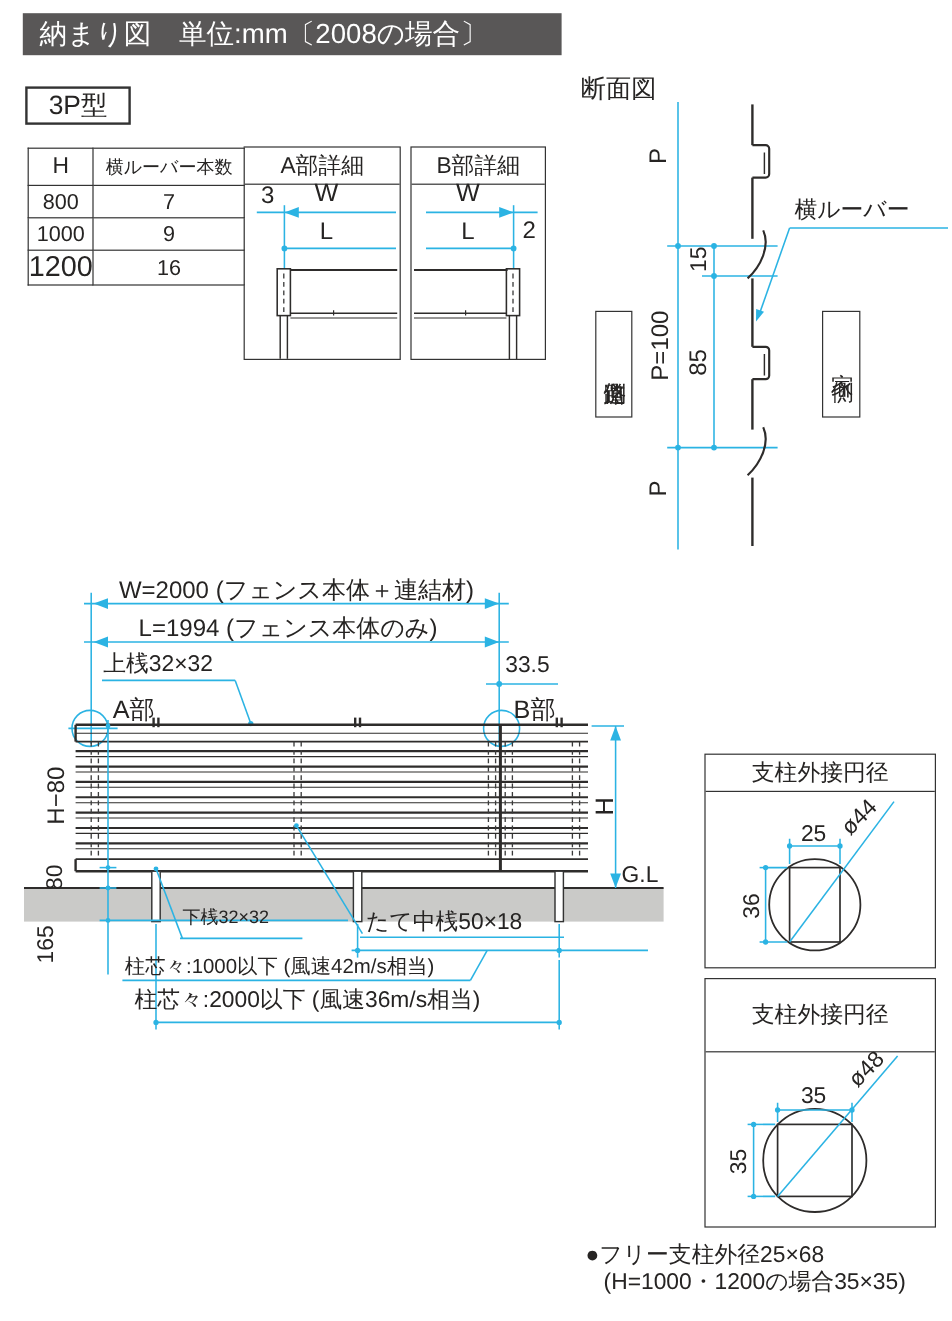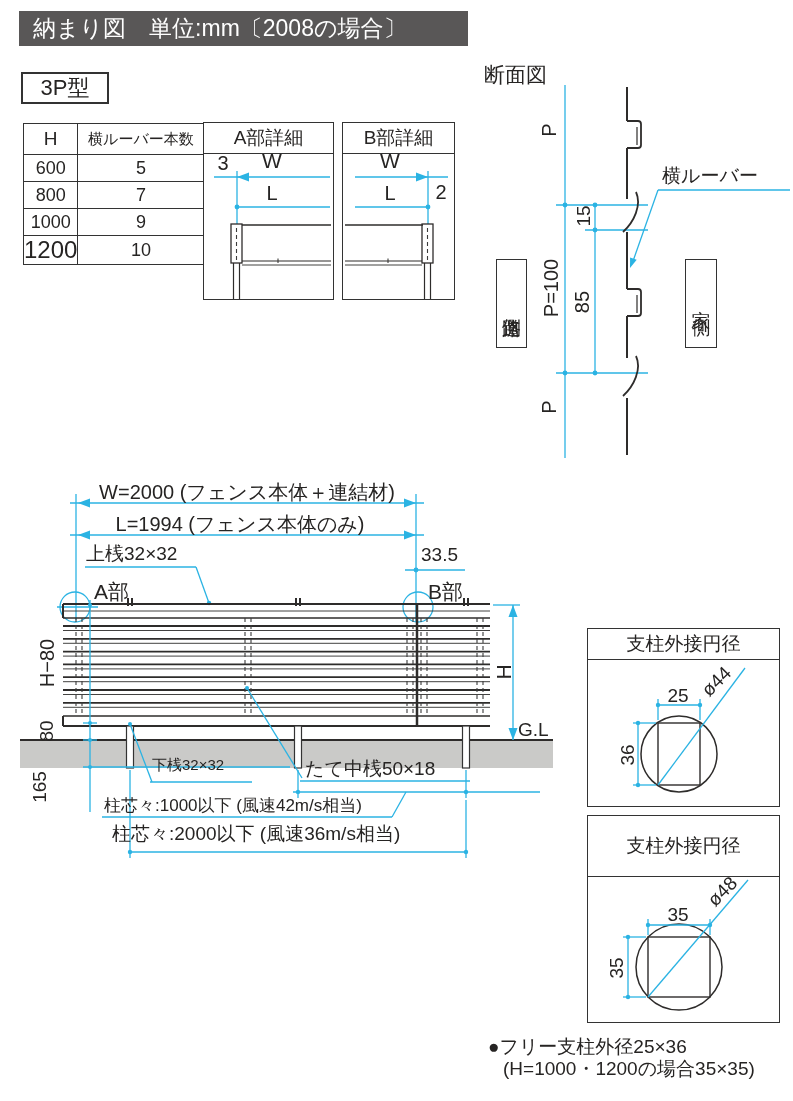--- a/index.html
+++ b/index.html
@@ -247,34 +247,30 @@
   <span>3P型</span>
 </div>
 
 <table class="ltable" style="left:23px;top:123px;">
   <tbody>
       <tr>
     <th style="width:49px;height:30px;font-size:19px;">H</th>
     <th style="width:125px;font-size:15px;">横ルーバー本数</th>
   </tr>
   <tr>
-    <td style="height:26px;font-size:18px;">600</td>
-    <td style="font-size:18px;">5</td>
-  </tr>
-  <tr>
     <td style="height:26px;font-size:18px;">800</td>
     <td style="font-size:18px;">7</td>
   </tr>
   <tr>
     <td style="height:26px;font-size:18px;">1000</td>
     <td style="font-size:18px;">9</td>
   </tr>
   <tr>
     <td style="height:26px;font-size:24px;">1200</td>
-    <td style="font-size:18px;">10</td>
+    <td style="font-size:18px;">16</td>
   </tr>
 </tbody>
   </table>
 
 <div class="box" style="left:203px;top:122px;width:131px;height:178px;">
   <div class="btitle" style="height:30px;font-size:19px;">A部詳細</div>
 </div>
 <div class="box" style="left:342px;top:122px;width:113px;height:178px;">
   <div class="btitle" style="height:30px;font-size:19px;">B部詳細</div>
 </div>
@@ -320,14 +316,14 @@
 
 <div class="box" style="left:587px;top:815px;width:193px;height:208px;">
   <div class="btitle" style="height:60px;">
     <div style="font-size:19px;">支柱外接円径</div>
   </div>
 </div>
 <div class="lbl ctr" style="left:678px;top:915px;font-size:19px;">35</div>
 <div class="lbl rot90" style="left:617px;top:968px;font-size:19px;">35</div>
 <div class="lbl rot45" style="left:723px;top:892px;font-size:19px;">ø48</div>
 
-<div class="lbl" style="left:488px;top:1037px;font-size:19px;">●フリー支柱外径25×36</div>
+<div class="lbl" style="left:488px;top:1037px;font-size:19px;">●フリー支柱外径25×68</div>
 <div class="lbl" style="left:503px;top:1059px;font-size:19px;">(H=1000・1200の場合35×35)</div>
 
 </body></html>

